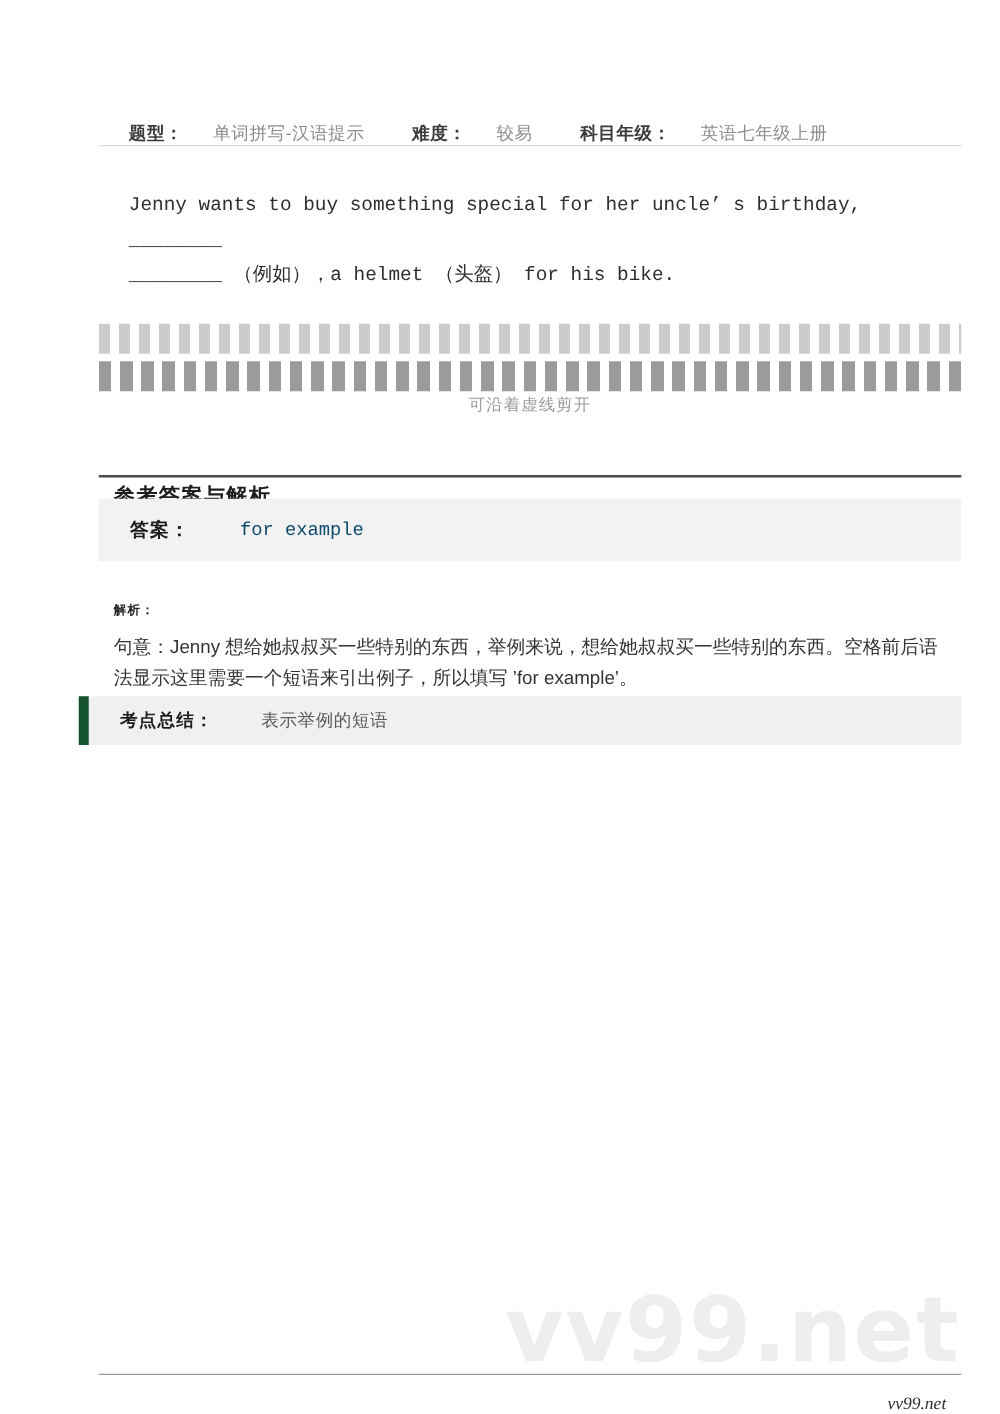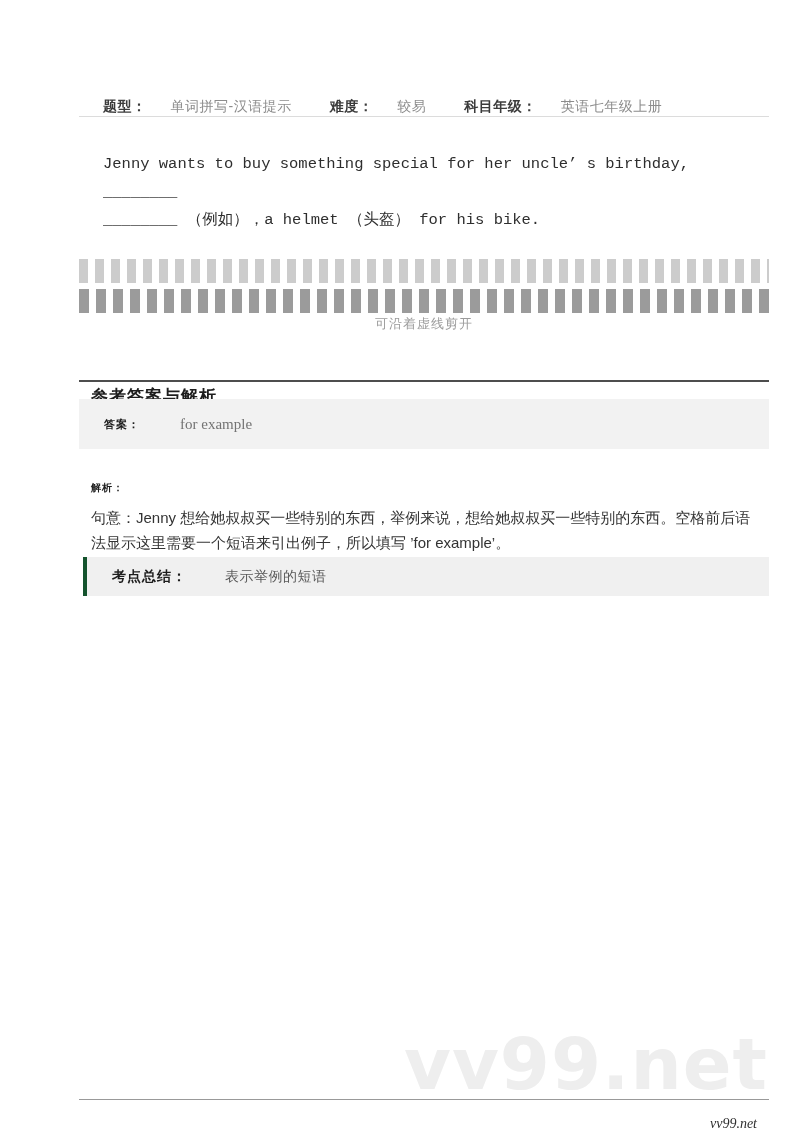--- a/index.html
+++ b/index.html
@@ -51,38 +51,38 @@
     font-size:17px; font-weight:bold; color:#1d1d1d; letter-spacing:1px;margin-top:20px;
   }
   .section-rule {
     position:absolute; left:55px; right:55px; top:356px;
     border-top:2px solid #4d4d4d;
   }
   .answer-box {
     position:absolute; left:55px; right:55px; top:375px; height:50px;
     background:#f2f2f2; display:flex; align-items:center; padding:0 13px;
   }
-  .answer-label { font-size:11px; font-weight:bold; color:#1d1d1d; letter-spacing:1px; }
+  .answer-label { font-size:15px; font-weight:bold; color:#1d1d1d; letter-spacing:1px; }
   .answer-value {
-    margin-left:16px; font-family:Liberation Serif, serif;
-    font-size:15px; color:#737373;
+    margin-left:16px; font-family:Liberation Mono, monospace;
+    font-size:15px; color:#0c4a6e;
   }
 
   .analysis-label {
     position:absolute; left:55px; top:445px;
     font-size:10px; font-weight:bold; color:#1d1d1d; letter-spacing:1px;
   }
   .analysis-text {
     position:absolute; left:55px; right:55px; top:469px;
     font-size:15px; line-height:25px; color:#333333;
   }
 
   .keypoint-box {
-    position:absolute; left:59px; right:55px; top:533px; height:39px;
-    background:#f0f0f0; border-left:4px solid #14532d;
+    position:absolute; left:39px; right:55px; top:533px; height:39px;
+    background:#f0f0f0; border-left:8px solid #14532d;
     display:flex; align-items:center; padding:0 13px;
   }
   .keypoint-label { font-size:14px; font-weight:bold; color:#1d1d1d; letter-spacing:1px; }
   .keypoint-value { margin-left:14px; font-size:14px; color:#5a5a5a; letter-spacing:0.5px; }
 
   
   .watermark {
     position:absolute; left:368px; top:986px;
     font-family:"DejaVu Sans", sans-serif; font-weight:bold;
     font-size:72px; color:#eeeeee; letter-spacing:1px;

